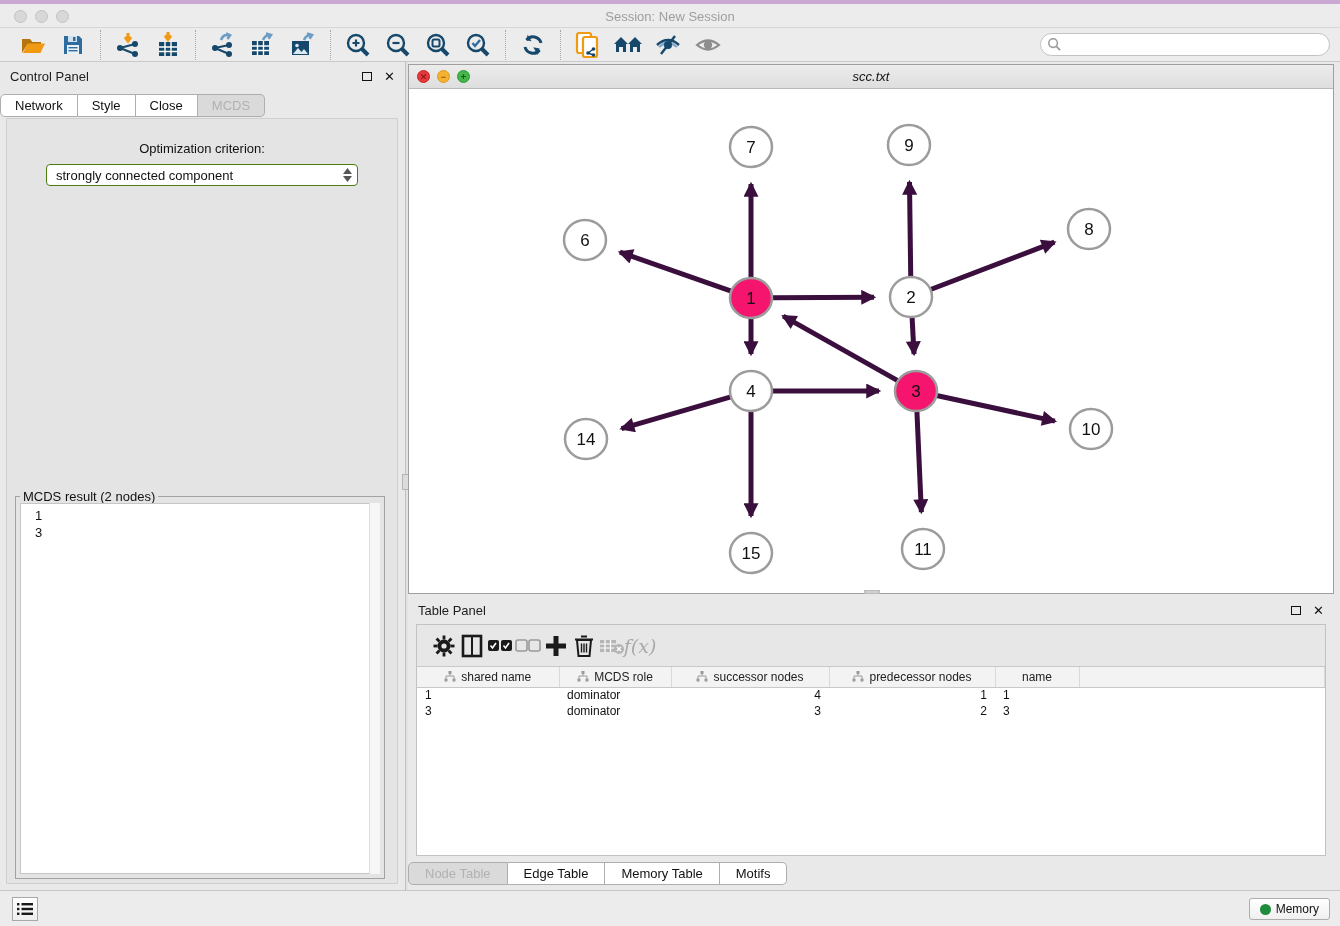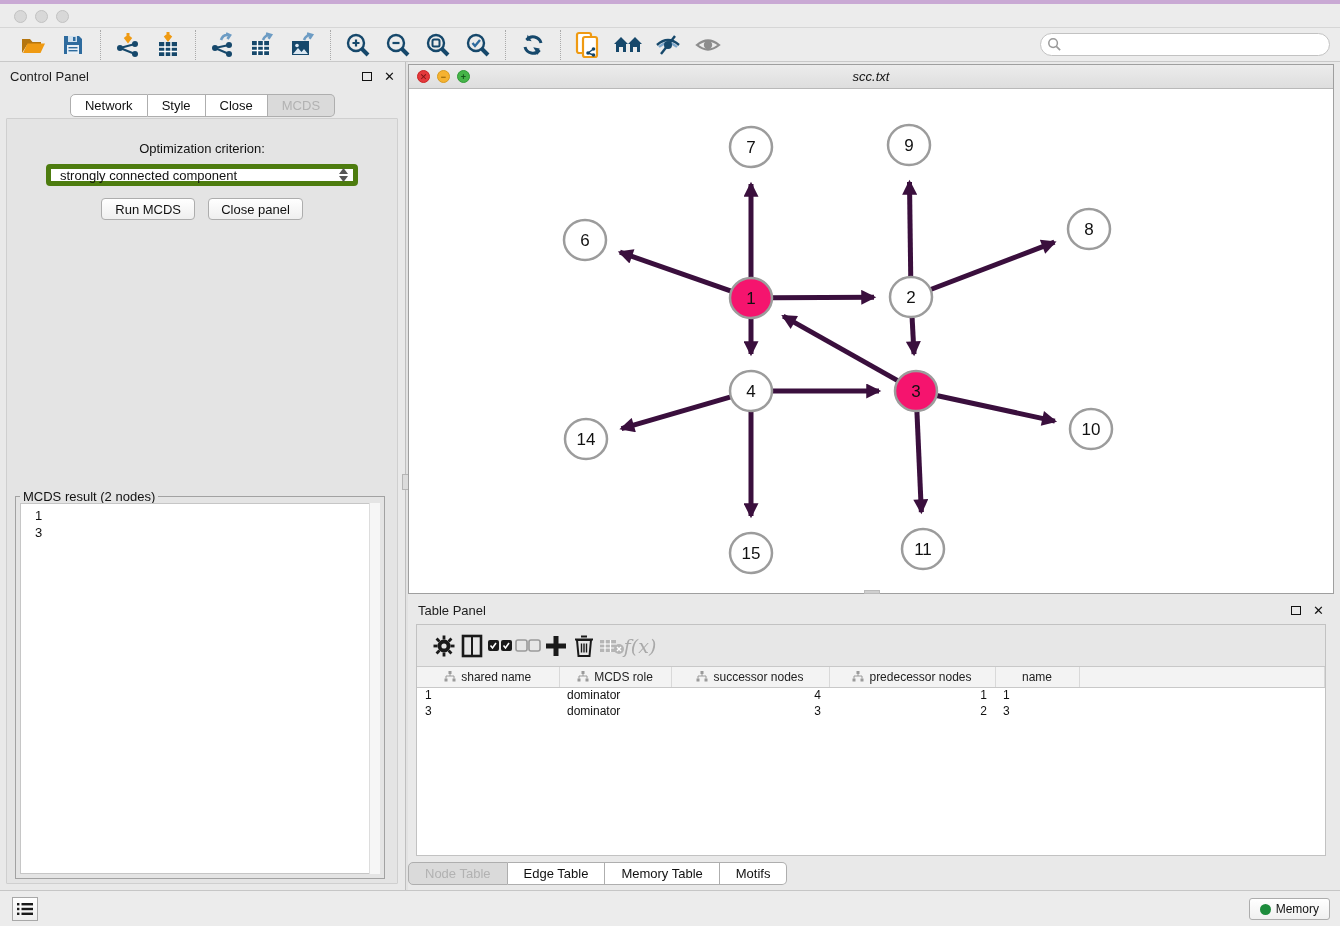--- a/index.html
+++ b/index.html
@@ -27,28 +27,28 @@
   .main-area { position:absolute; top:62px; left:0; width:1340px; height:828px; background:#e9e9e9; }
   .splitter { position:absolute; left:405px; top:0; width:3px; height:828px; background:#e2e2e2; border-left:1px solid #bfbfbf; }
   .splitter .grip { position:absolute; top:412px; left:-4px; width:9px; height:16px; background:#dcdcdc; border:1px solid #b5b5b5; }
 
   
   .control-panel { position:absolute; left:0; top:0; width:405px; height:828px; }
   .panel-head { height:28px; display:flex; align-items:center; padding:0 10px; font-size:13px; color:#1d1d1d; }
   .panel-head .spacer { flex:1; }
   .float-ico { width:10px; height:9px; border:1.5px solid #111; margin-right:12px; }
   .close-ico { font-size:13px; font-weight:bold; color:#111; }
-  .seg-row { display:flex; justify-content:center; margin-top:4px; }
+  .seg-row { display:flex; margin-top:4px; }
   .seg { font-size:13px; padding:3px 14px; background:#fff; border:1px solid #aeaeae; border-left:none; color:#111; }
   .seg:first-child { border-left:1px solid #aeaeae; border-radius:5px 0 0 5px; }
   .seg:last-child { border-radius:0 5px 5px 0; }
   .seg.disabled-look { background:#dadada; color:#b2b2b2; }
   .cp-pane { position:absolute; left:6px; top:56px; width:392px; height:766px; background:#e4e4e4; border:1px solid #cfcfcf; border-radius:1px; }
   .crit-label { text-align:center; font-size:13px; color:#111; margin-top:22px; }
-  .dropdown { margin:8px auto 0; width:312px; height:22px; background:#fff; border:5px solid #4d7c0f; border-radius:4px; display:flex; align-items:center; font-size:13px; padding-left:9px; color:#111; }
+  .dropdown { margin:8px auto 0; width:312px; height:22px; background:#fff; border:1px solid #4d7c0f; border-radius:4px; display:flex; align-items:center; font-size:13px; padding-left:9px; color:#111; }
   .dropdown .stepper { margin-left:auto; width:16px; display:flex; flex-direction:column; align-items:center; line-height:6px; padding-right:3px; }
   .dropdown .stepper svg { display:block; }
   .btn-row { display:flex; justify-content:center; gap:13px; margin-top:12px; }
   .aqua-btn { min-width:94px; height:22px; background:linear-gradient(#ffffff,#efefef); border:1px solid #adadad; border-radius:4px; font-size:13px; color:#111; display:flex; align-items:center; justify-content:center; padding:0 12px; }
   .result-group { position:absolute; left:8px; top:377px; width:370px; height:383px; border:1px solid #a2a2a2; }
   .result-legend { position:absolute; top:-8px; left:4px; background:#e4e4e4; padding:0 3px; font-size:13px; color:#111; }
   .result-area { position:absolute; inset:6px 4px 4px 4px; background:#fff; border:1px solid #c6c6c6; font-size:13px; color:#111; padding:3px 14px; line-height:17px; white-space:pre; }
   .result-scroll { position:absolute; top:6px; right:4px; width:11px; bottom:4px; background:#f6f6f6; border-left:1px solid #ddd; }
 
   
@@ -88,20 +88,21 @@
 
 <div class="screen">
 
   <div class="purple-strip"></div>
   <div class="titlebar">
     <div class="traffic">
       <span class="tl"></span>
       <span class="tl"></span>
       <span class="tl"></span>
     </div>
+    <div class="win-title">Session: New Session</div>
   </div>
 
   <div class="toolbar">
     <div class="tgroup">
       <span class="icon-btn">
         <svg width="26" height="22" viewBox="0 0 26 22">
             <path d="M2 19 V5 h8 l2.5 3 H21 v3 H7 Z" fill="#b5750e"></path>
             <path d="M3 19 L7.5 9.5 H25 L20.5 19 Z" fill="#ef9a12"></path>
           </svg>
       </span>
@@ -270,24 +271,20 @@
         <div class="dropdown">
           <span>strongly connected component</span>
           <span class="stepper">
             <svg width="9" height="6" viewBox="0 0 9 6">
                 <path d="M4.5 0 L9 6 H0 Z" fill="#555"></path>
               </svg>
             <svg width="9" height="6" viewBox="0 0 9 6" style="margin-top:2px">
                 <path d="M4.5 6 L0 0 H9 Z" fill="#555"></path>
               </svg>
           </span>
-        </div>
-        <div class="btn-row">
-          <span class="aqua-btn">Run MCDS</span>
-          <span class="aqua-btn">Close panel</span>
         </div>
         <div class="result-group">
           <span class="result-legend">MCDS result (2 nodes)</span>
           <div class="result-area"><span>1</span>
 <span>3</span></div>
           <div class="result-scroll"></div>
         </div>
       </div>
     </div>
 

